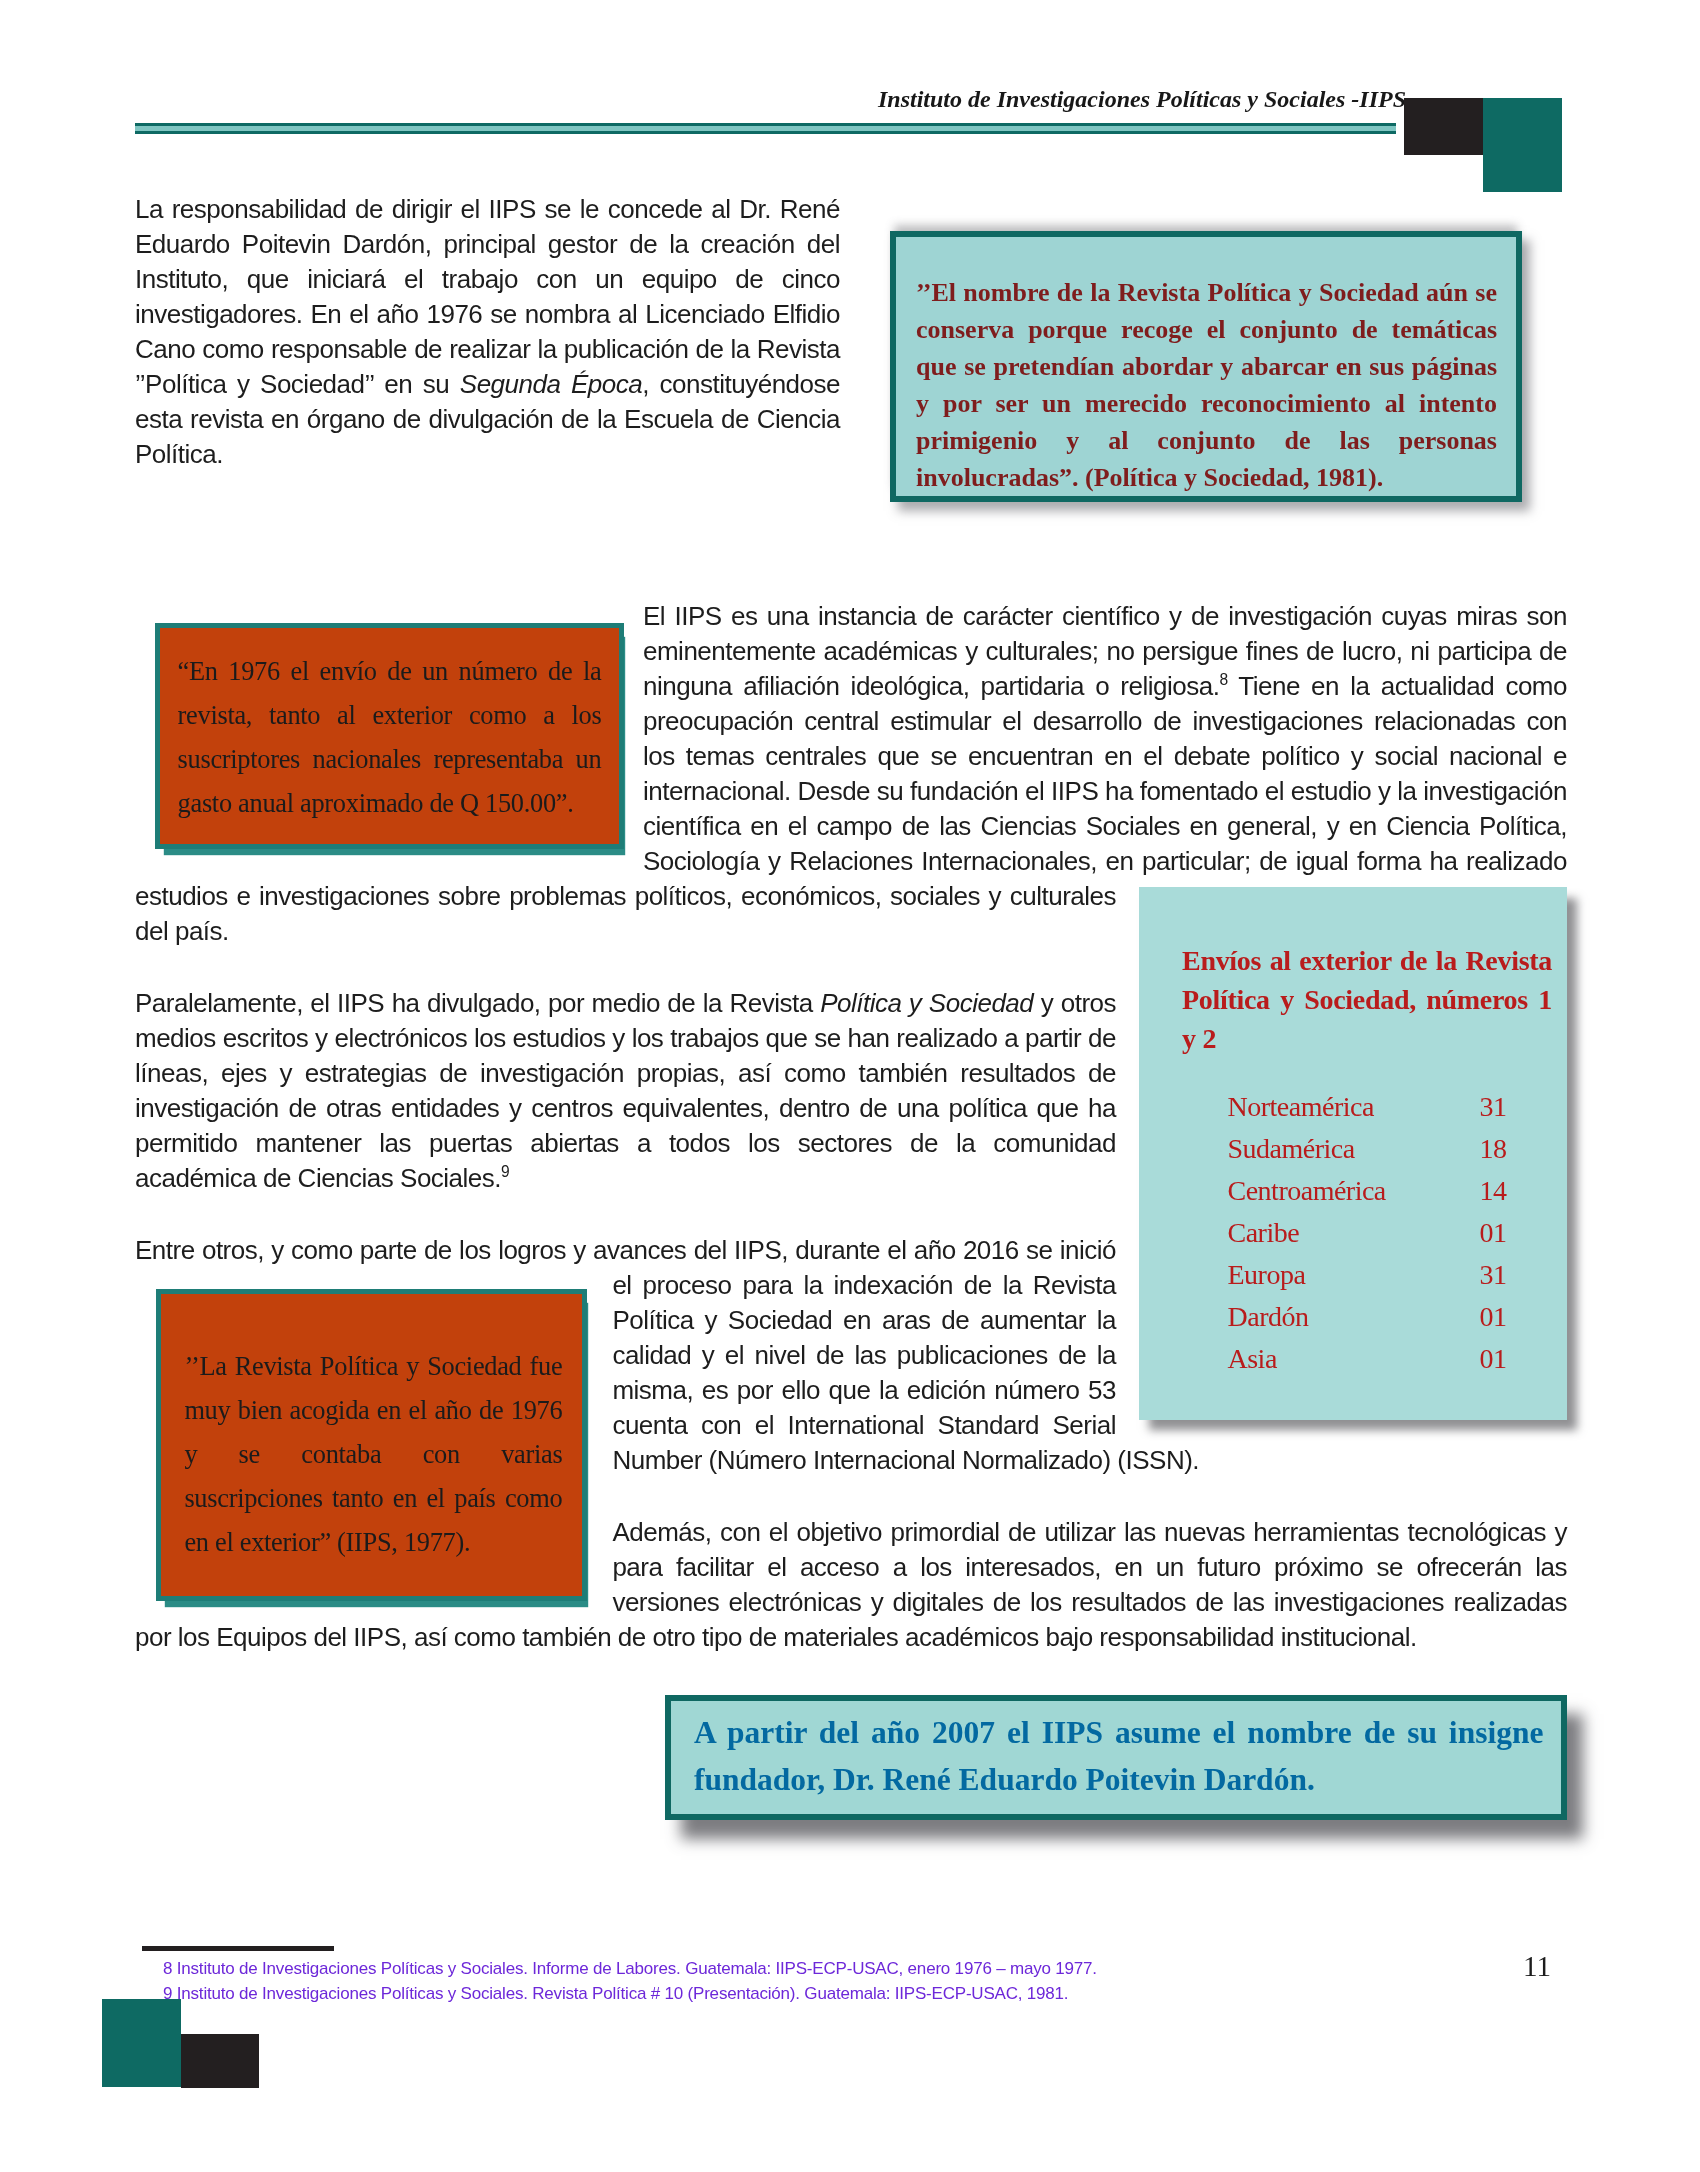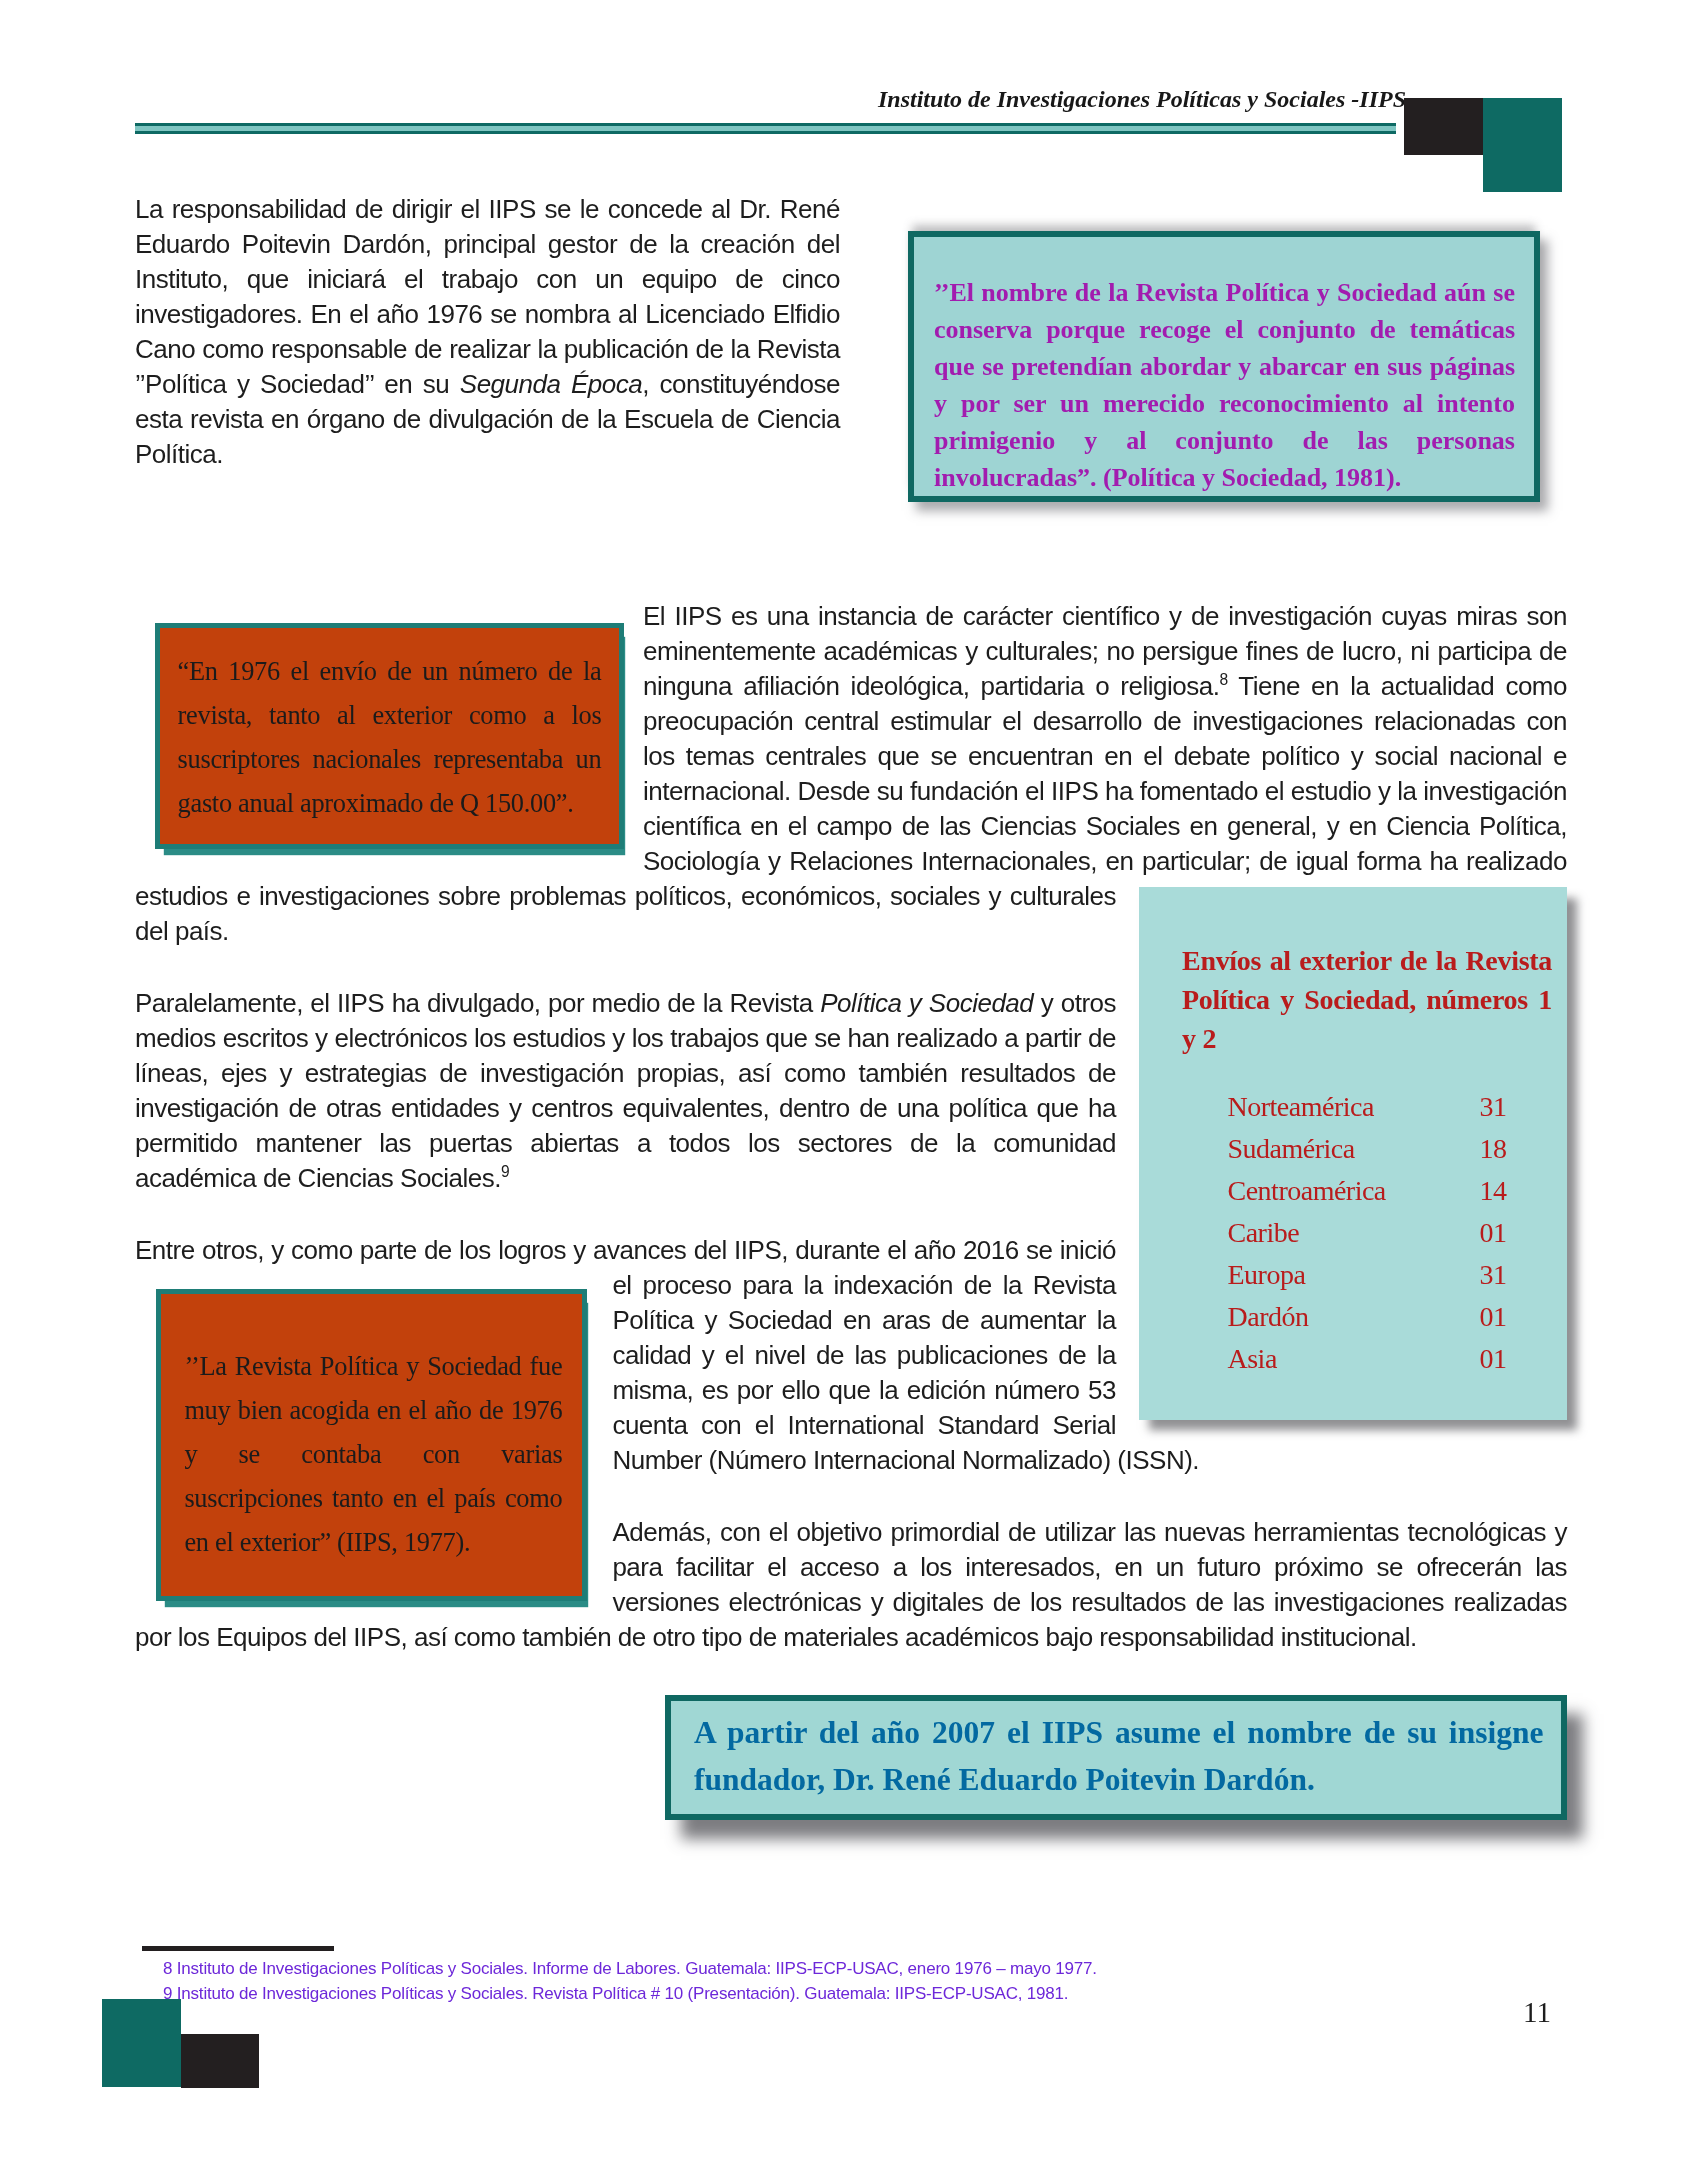--- a/index.html
+++ b/index.html
@@ -45,30 +45,30 @@
   .seg-sup{vertical-align:super; font-size:60%; line-height:0;}
 
   
   .section-a{
     position:absolute; left:135px; top:192px; width:1432px;
     display:flex;
   }
   .section-a .col-text{width:705px;}
   .quote-teal{
     box-sizing:border-box;
-    width:632px; margin-left:68px; margin-top:39px;
+    width:632px; margin-left:50px; margin-top:39px;
     height:271px;
     border:6.3px solid #0f6862;
     background:#9ed4d3;
     padding:37px 19px 19px 20px;
     font-family:"Liberation Serif", serif;
     font-weight:bold;
     font-size:26px; line-height:37px;
     text-align:justify;
-    color:#a21caf;
+    color:#7f1d1d;
     box-shadow:0 -10px 8.8px -3.8px rgba(110,110,115,.45), 7.6px 8.8px 10px rgba(90,90,95,.5);
   }
 
   
   .flow{
     position:absolute; left:135px; top:599px; width:1432px;
   }
   .flow p{margin:0;}
   .flow .gap{margin-top:37px;}
 
@@ -143,21 +143,21 @@
     position:absolute; left:142px; top:1946px;
     width:192px; height:5px; background:#231f20;
   }
   .footnotes{
     position:absolute; left:163px; top:1956px;
     font-size:17px; line-height:25px;
     color:#6d28d9; letter-spacing:-0.2px;
   }
   .footnotes div{white-space:nowrap;}
   .page-number{
-    position:absolute; left:1523px; top:1996px;
+    position:absolute; left:1523px; top:1950px;
     font-family:"Liberation Serif", serif;
     font-size:29px; color:#1d1d1d;
   }
 </style>
 </head>
 <body>
 
 <div class="page">
 
   <div class="header-title">Instituto de Investigaciones Políticas y Sociales -IIPS-</div>

